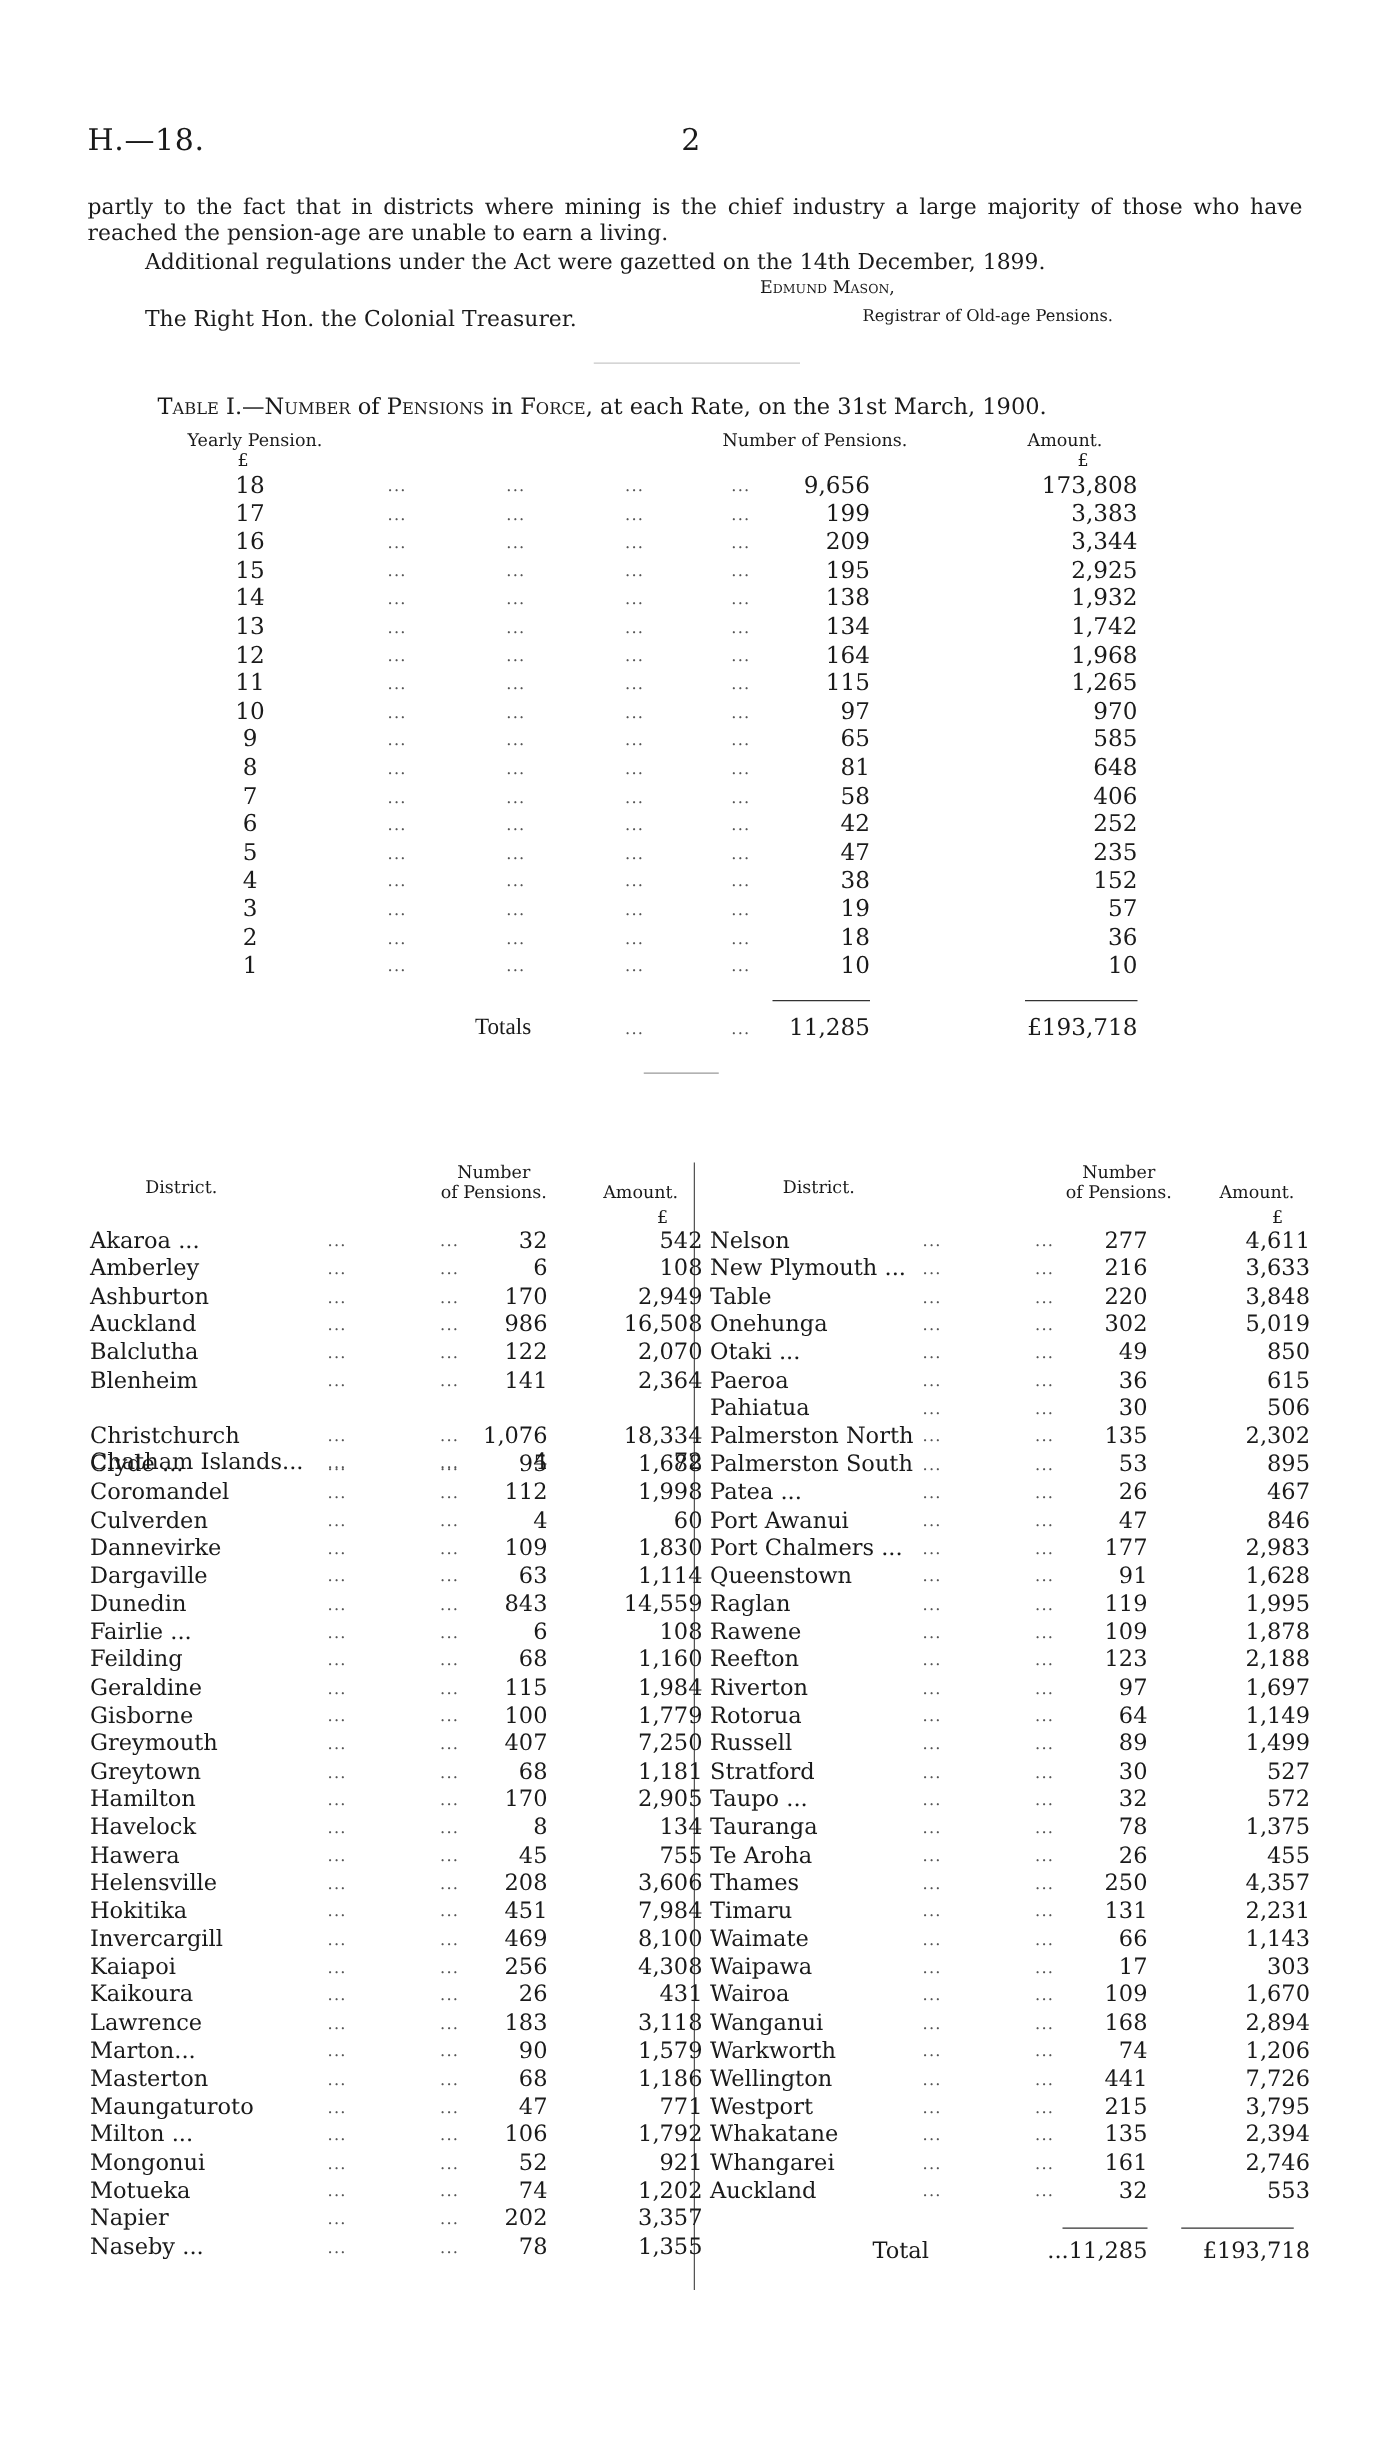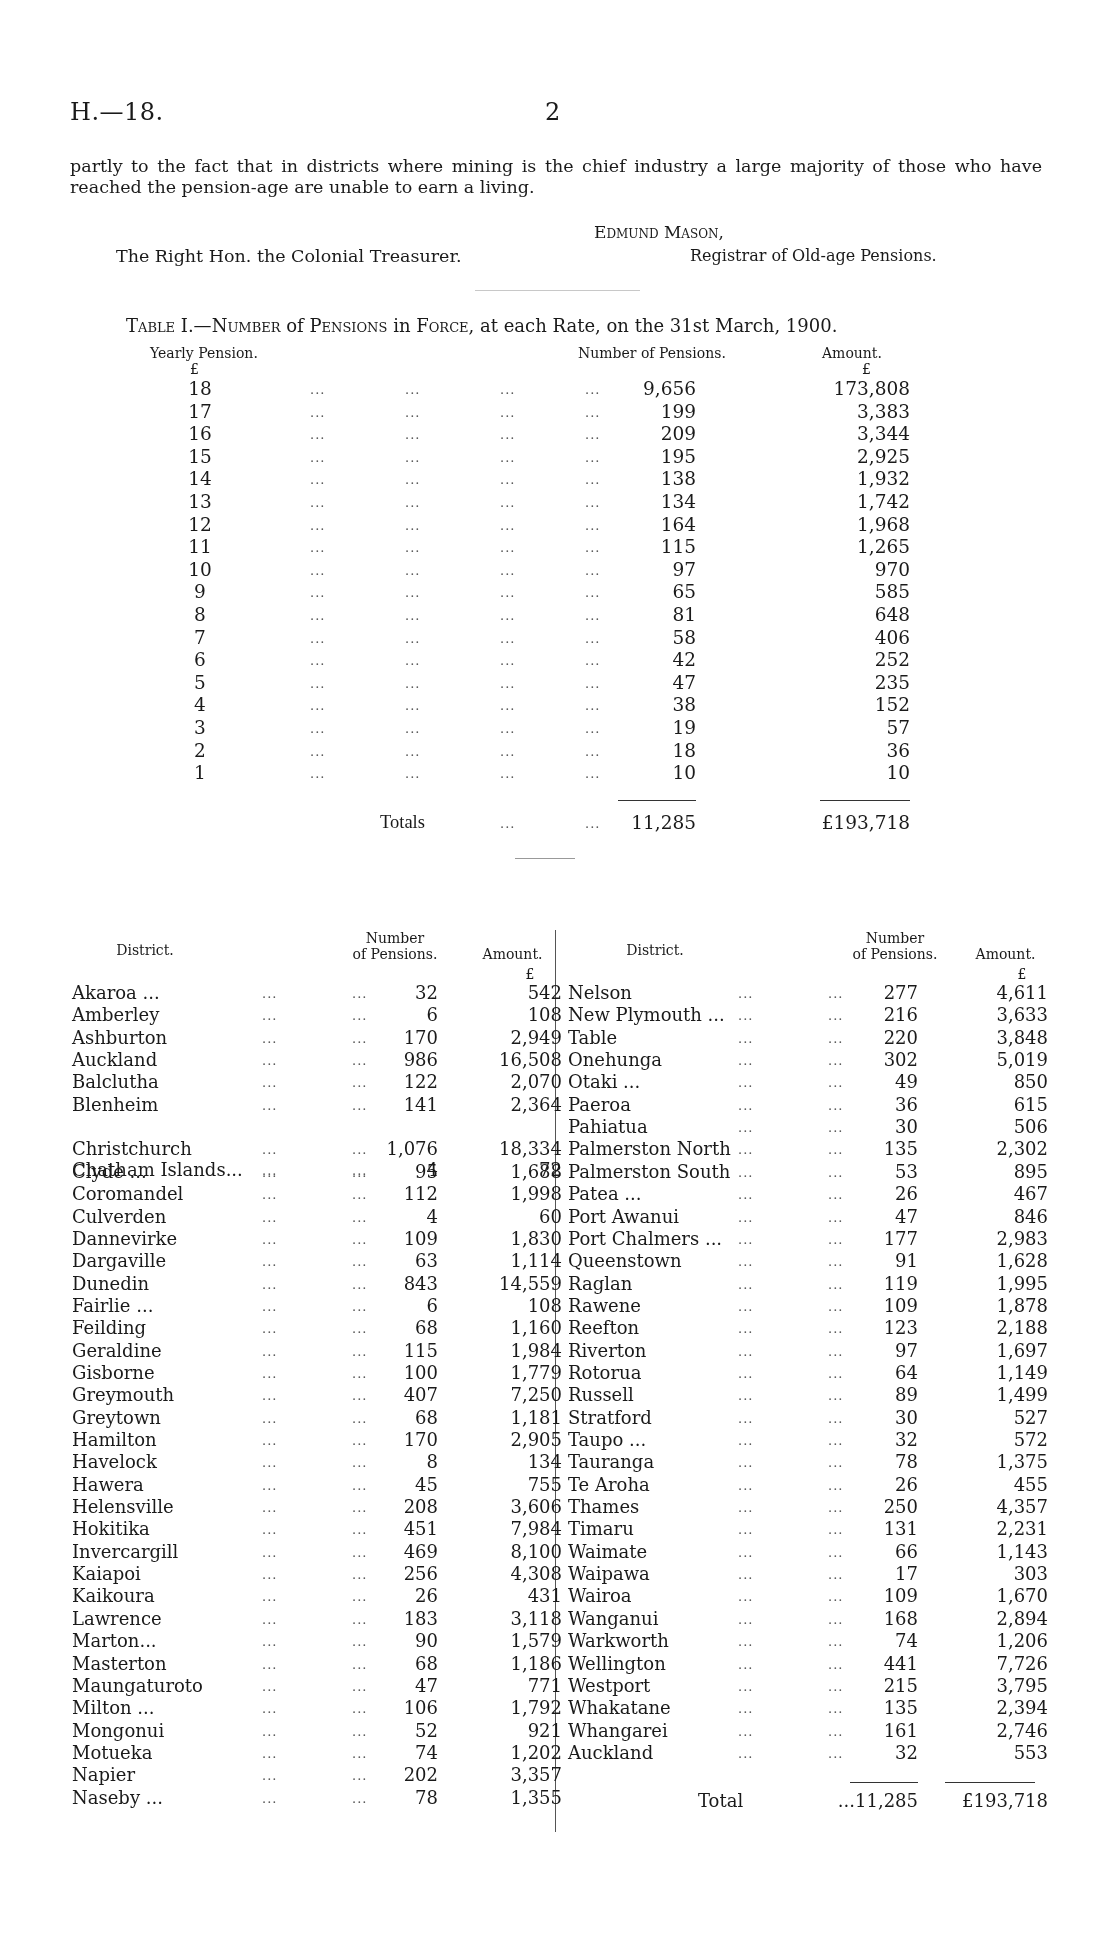--- a/index.html
+++ b/index.html
@@ -6,23 +6,23 @@
   body { width: 1114px; height: 1953px; position: relative; overflow: hidden;
          font-family: "DejaVu Serif", "Liberation Serif", serif; color: #1a1a1a; }
   .page { position: absolute; left: 0; top: 0; width: 1114px; height: 1953px; }
 
   .hdr-left { position: absolute; left: 70px; top: 98px; font-size: 24px; letter-spacing: 0.5px; }
   .hdr-center { position: absolute; left: 545px; top: 98px; font-size: 24px; }
 
   .para { position: absolute; left: 70px; width: 972px; font-size: 17.5px; line-height: 21px; }
   .para.p1 { top: 156px; text-align: justify; text-align-last: left; }
   .para.p2 { top: 200px; left: 116px; }
-  .sig-name { position: absolute; left: 594px; top: 222px; font-size: 17px; font-variant: small-caps; }
+  .sig-name { position: absolute; left: 608px; top: 222px; font-size: 14px; font-variant: small-caps; }
   .sig-left { position: absolute; left: 116px; top: 246px; font-size: 17.5px; }
-  .sig-right { position: absolute; left: 690px; top: 246px; font-size: 16px; }
+  .sig-right { position: absolute; left: 690px; top: 246px; font-size: 13px; }
   .rule { position: absolute; height: 1px; background: #c8c8c8; }
 
   .t1-title { position: absolute; left: 126px; top: 315px; font-size: 18px; }
   .sc { font-variant: small-caps; }
   .t1-head { position: absolute; font-size: 14px; }
   .t1-row { position: absolute; left: 0; width: 1114px; height: 22.5px; font-size: 18.5px; }
   .t1-row .rate { position: absolute; left: 170px; width: 60px; text-align: center; }
   .t1-row .dots { position: absolute; font-size: 13px; color: #555; letter-spacing: 1px; }
   .t1-row .num { position: absolute; left: 600px; width: 96px; text-align: right; }
   .t1-row .amt { position: absolute; left: 800px; width: 110px; text-align: right; }
@@ -45,20 +45,21 @@
   .right-col .n { left: 280px; width: 70px; } .right-col .a { left: 375px; width: 105px; }
 </style>
 </head>
 <body>
 
 <div class="page">
   <div class="hdr-left">H.—18.</div>
   <div class="hdr-center">2</div>
 
   <div class="para p1">partly to the fact that in districts where mining is the chief industry a large majority of those who have reached the pension-age are unable to earn a living.</div>
+  <div class="para p2">Additional regulations under the Act were gazetted on the 14th December, 1899.</div>
   <div class="sig-name">Edmund Mason,</div>
   <div class="sig-left">The Right Hon. the Colonial Treasurer.</div>
   <div class="sig-right">Registrar of Old-age Pensions.</div>
   <div class="rule" style="left:475px; top:290px; width:165px;"></div>
 
   <div class="t1-title">
     <span class="sc">Table I.—</span><span class="sc">Number</span><span> of </span><span class="sc">Pensions</span><span> in </span><span class="sc">Force</span><span>, at each Rate, on the 31st March, 1900.</span>
   </div>
   <div class="t1-head" style="left:150px; top:345px;">Yearly Pension.</div>
   <div class="t1-head" style="left:190px; top:361px;">£</div>

